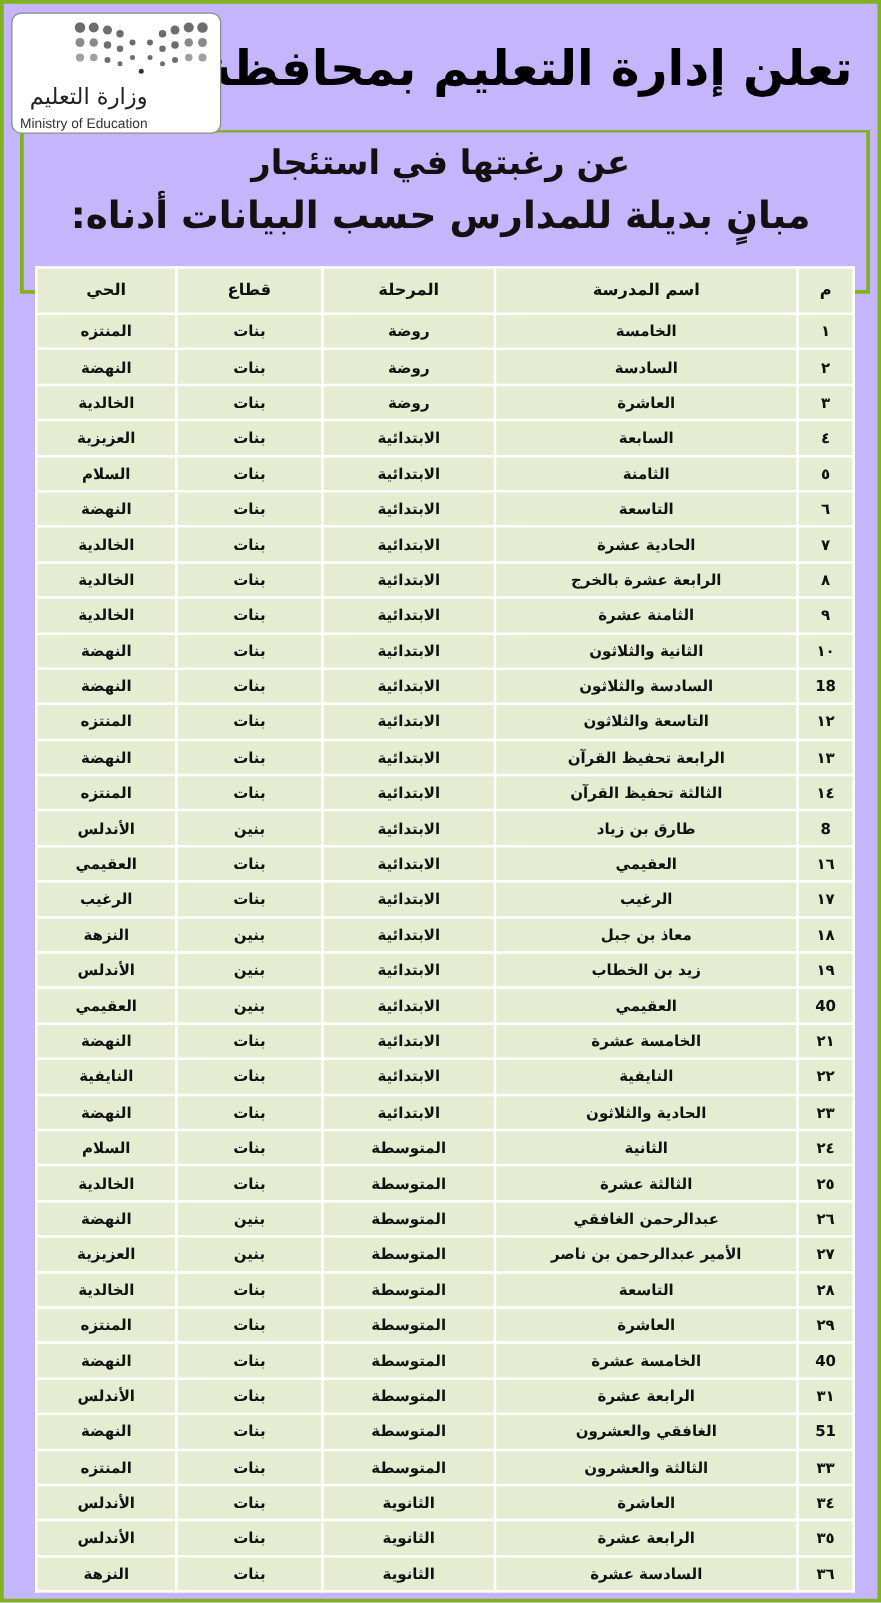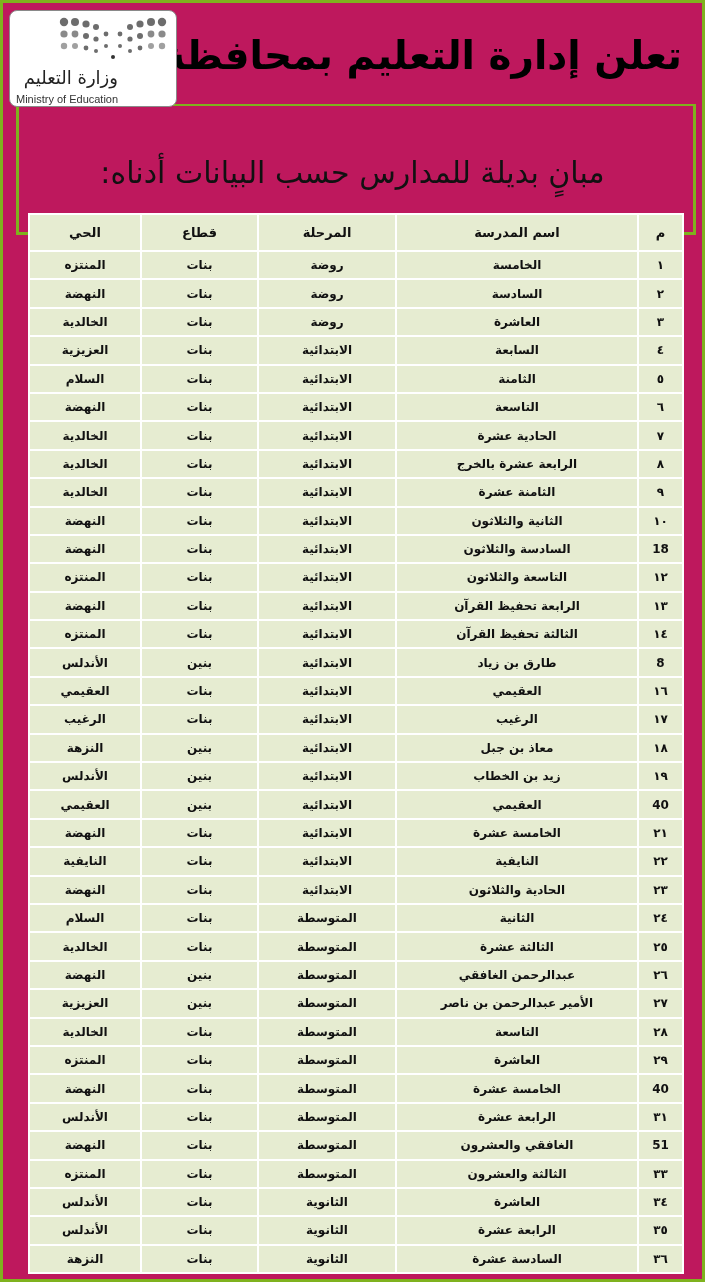--- a/index.html
+++ b/index.html
@@ -6,21 +6,21 @@
   html, body { width: 705px; height: 1282px; overflow: hidden; }
   body {
     background: #c8d89a;
     font-family: "DejaVu Sans", "Liberation Sans", sans-serif;
     color: #111;
     position: relative;
   }
   .frame {
     position: absolute; left: 0; top: 0; width: 705px; height: 1282px;
     border: 3px solid #7fb21e;
-    background: #be185d;
+    background: #c4b5fd;
     padding-left: 19px;
   }
   .logo-box {
     position: absolute; left: 6px; top: 7px; width: 168px; height: 97px;
     background: #ffffff; border: 1px solid #8a8a8a; border-radius: 8px;
     z-index: 3;
   }
   .logo-dots { position: absolute; right: 8px; top: 6px; width: 110px; height: 44px; }
   .logo-ar {
     position: absolute; right: 58px; top: 56px;
@@ -39,21 +39,21 @@
   .inner-box {
     position: absolute; left: 13px; top: 101px; width: 680px; height: 131px;
     border: 3px solid #7fb21e; border-top-width: 2px;
   }
   .sub-line1 {
     position: absolute; right: 0; left: 0; top: 112px; text-align: center;
     font-family: "DejaVu Sans", sans-serif; font-weight: bold; font-size: 27px; direction: rtl;
   }
   .sub-line2 {
     position: absolute; right: 0; left: 0; top: 152px; text-align: center;
-    font-family: "DejaVu Sans", sans-serif; font-weight: normal; font-size: 30px; direction: rtl;
+    font-family: "DejaVu Sans", sans-serif; font-weight: bold; font-size: 30px; direction: rtl;
   }
   .table-wrap {
     position: absolute; left: 27px; top: 210px; width: 654px;
     z-index: 2;
   }
   table {
     width: 654px; border-collapse: collapse; table-layout: fixed;
     background: #e6ecd1; direction: rtl;
   }
   th, td {
@@ -113,20 +113,21 @@
         <circle cx="55" cy="40" r="2" fill="#333"></circle>
       </g>
     </svg>
     <div class="logo-ar">وزارة التعليم</div>
     <div class="logo-en">Ministry of Education</div>
   </div>
 
   <div class="main-title">تعلن إدارة التعليم بمحافظة الخرج</div>
 
   <div class="inner-box"></div>
+  <div class="sub-line1">عن رغبتها في استئجار</div>
   <div class="sub-line2">مبانٍ بديلة للمدارس حسب البيانات أدناه:</div>
 
   <div class="table-wrap">
     <table>
       <colgroup>
         <col class="c-num">
           <col class="c-name">
           <col class="c-stage">
           <col class="c-sector">
           <col class="c-district">

